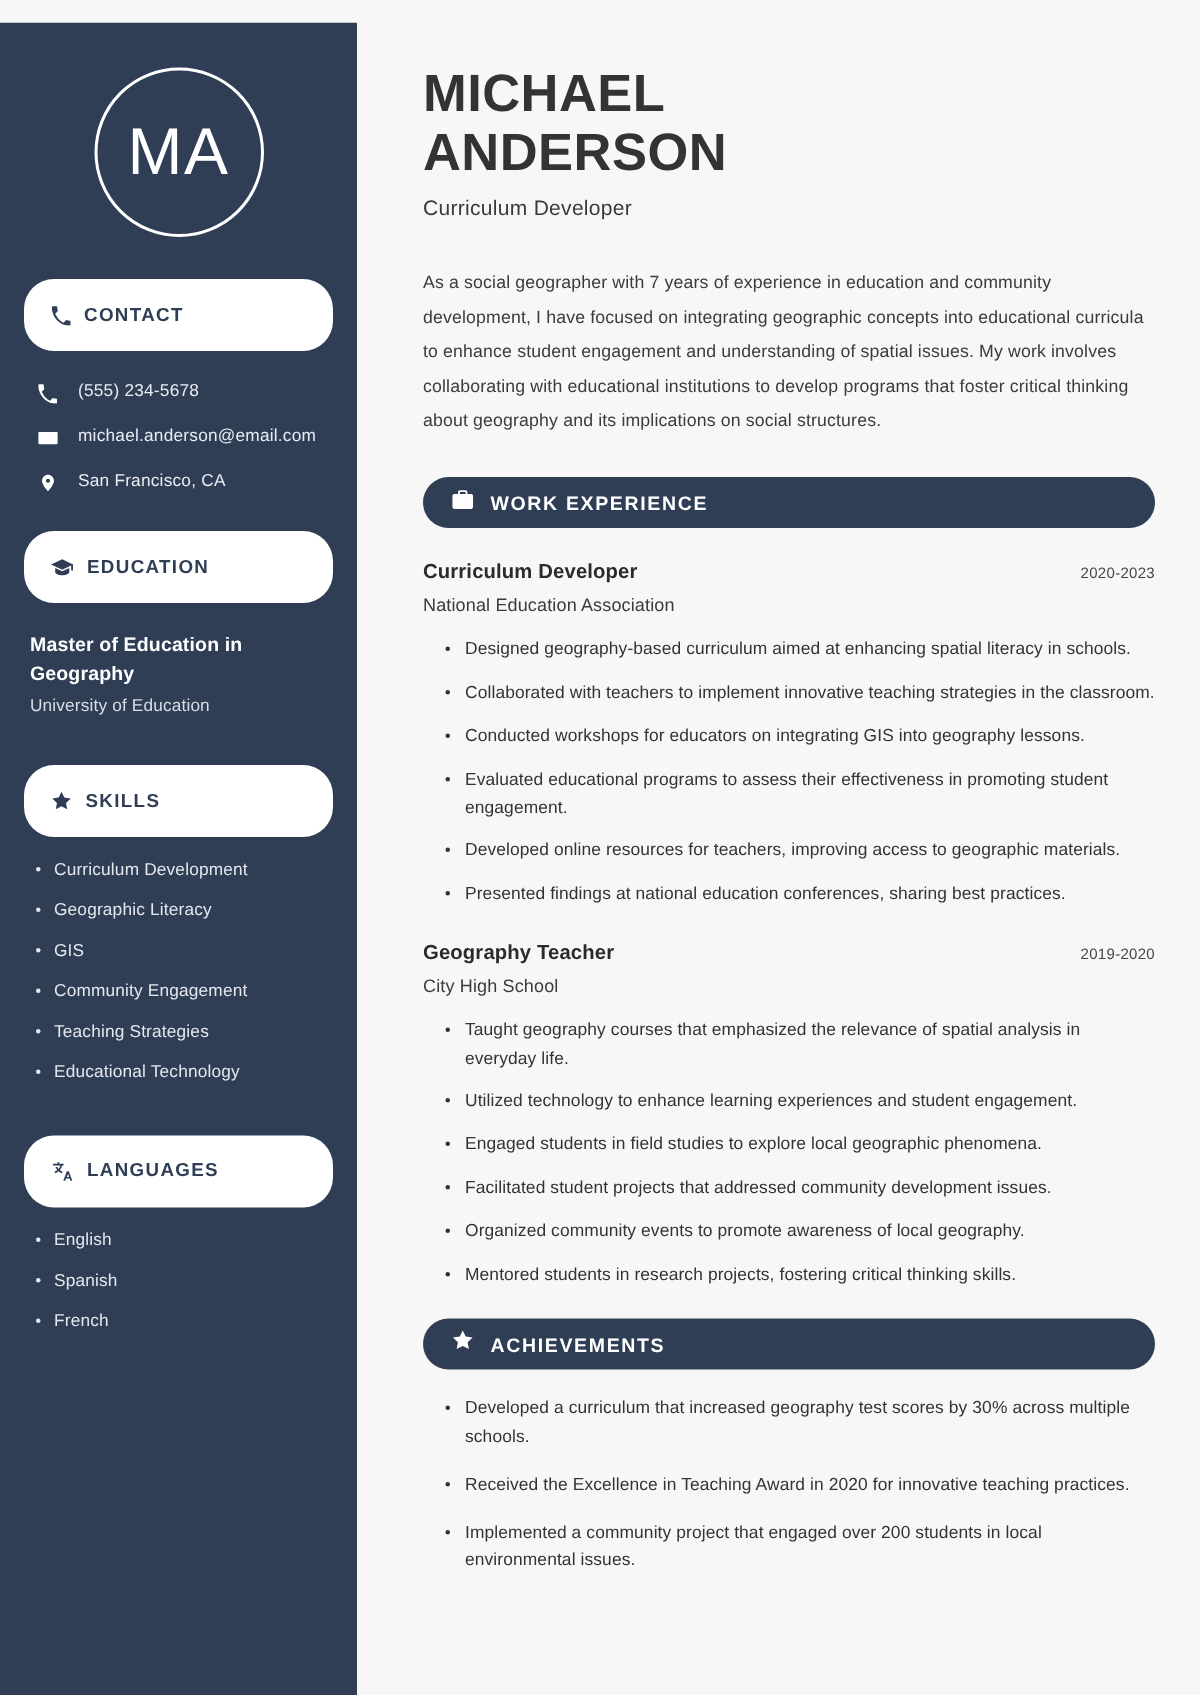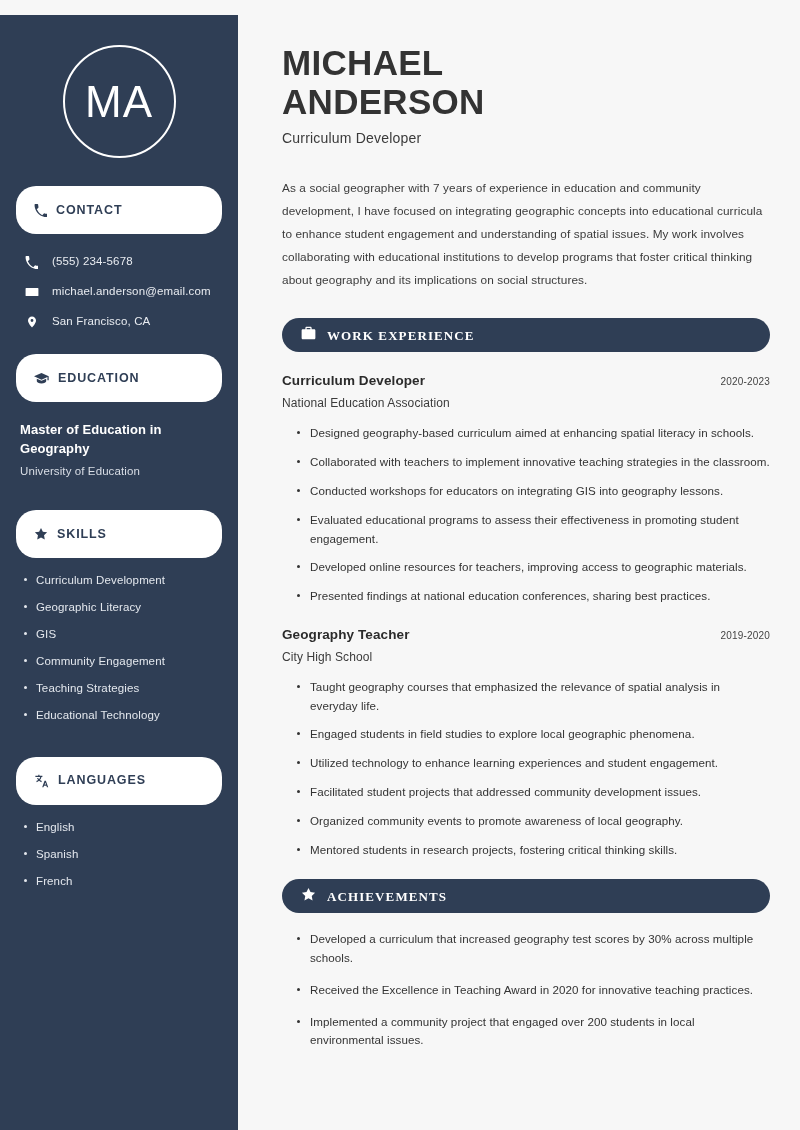--- a/index.html
+++ b/index.html
@@ -174,21 +174,20 @@
 
   .bar {
     margin-top: 26px;
     background: #2f3e55;
     border-radius: 19px;
     height: 34px;
     display: flex;
     align-items: center;
     gap: 11px;
     padding-left: 19px;
-    font-family: Liberation Serif, serif;
   }
   .bar .bar-label {
     color: #ffffff;
     font-size: 13px;
     font-weight: bold;
     letter-spacing: 1.1px;
     text-transform: uppercase;
     line-height: 1;
   }
   .bar.achievements { margin-top: 20px; }
@@ -392,22 +391,22 @@
     </div>
 
     <div class="job">
       <div class="job-head">
         <span class="job-title">Geography Teacher</span>
         <span class="job-dates">2019-2020</span>
       </div>
       <div class="job-org">City High School</div>
       <ul class="main-ul">
         <li>Taught geography courses that emphasized the relevance of spatial analysis in everyday life.</li>
+        <li>Utilized technology to enhance learning experiences and student engagement.</li>
         <li>Engaged students in field studies to explore local geographic phenomena.</li>
-        <li>Utilized technology to enhance learning experiences and student engagement.</li>
         <li>Facilitated student projects that addressed community development issues.</li>
         <li>Organized community events to promote awareness of local geography.</li>
         <li>Mentored students in research projects, fostering critical thinking skills.</li>
       </ul>
     </div>
 
     <div class="bar achievements">
       <span class="ico">
         <svg width="15" height="15" viewBox="0 0 24 24" fill="#ffffff">
           <path d="M12 1.5l3.2 6.6 7.3 1-5.3 5.1 1.3 7.2L12 18l-6.5 3.4 1.3-7.2L1.5 9.1l7.3-1L12 1.5z"></path>

